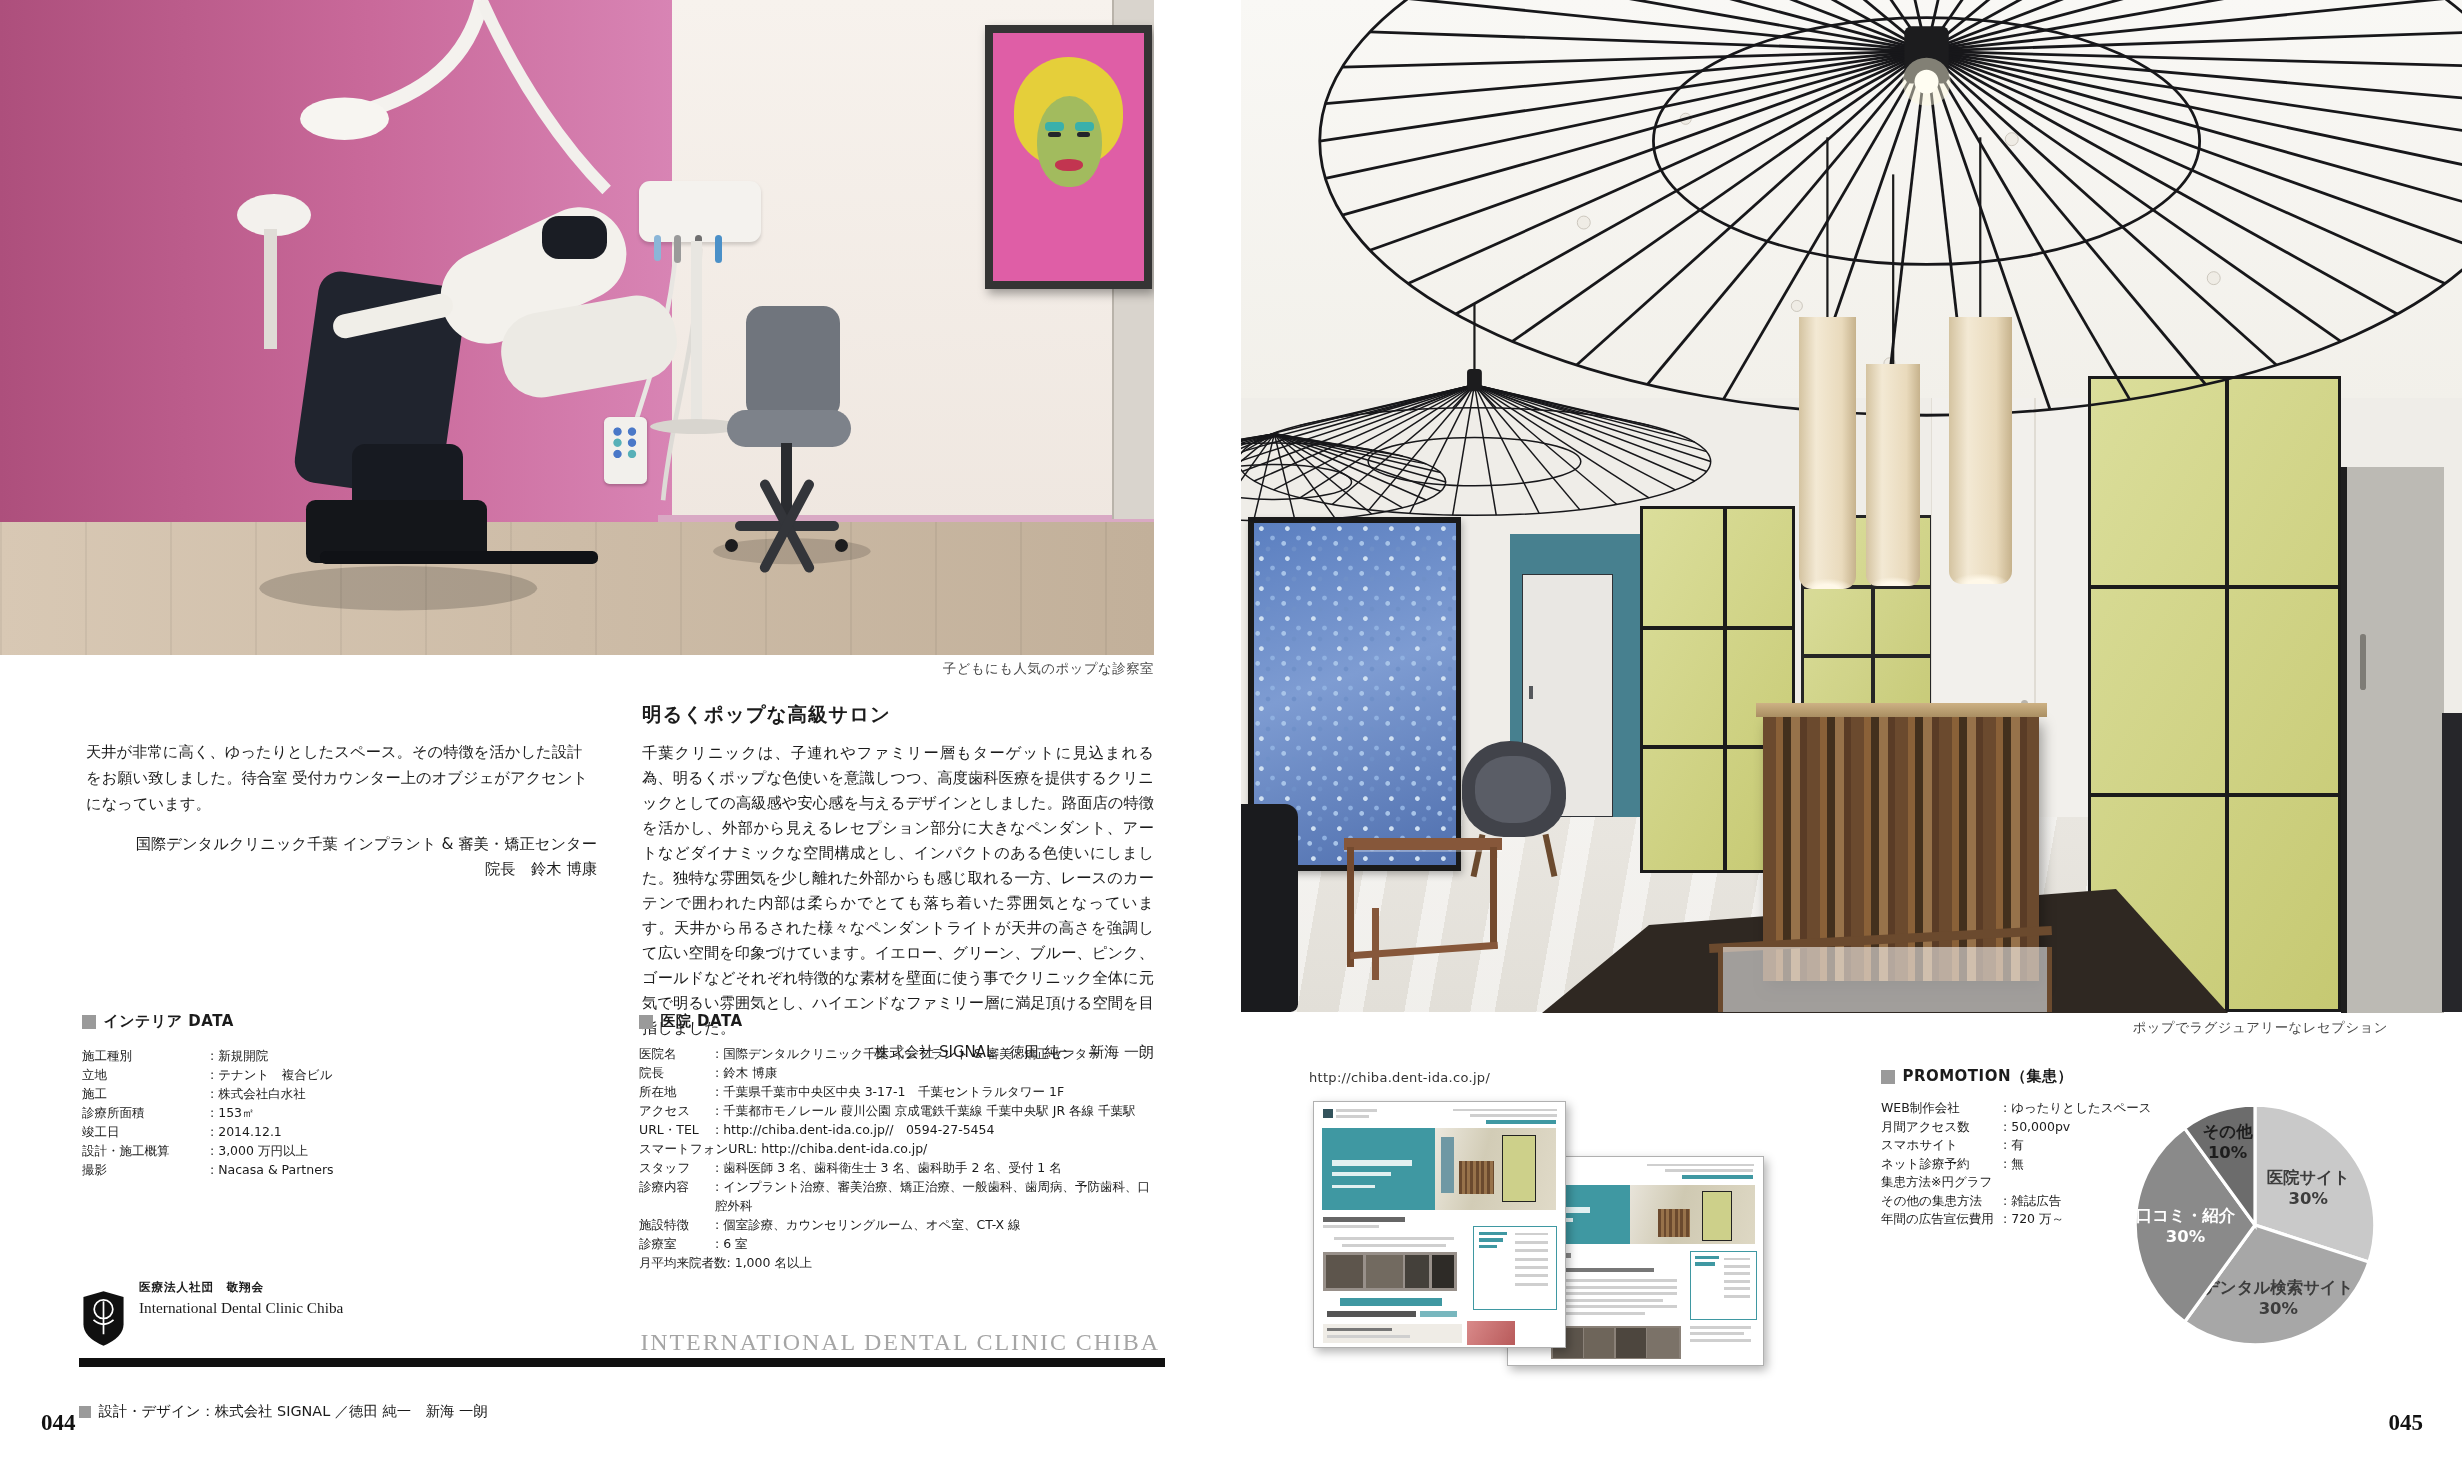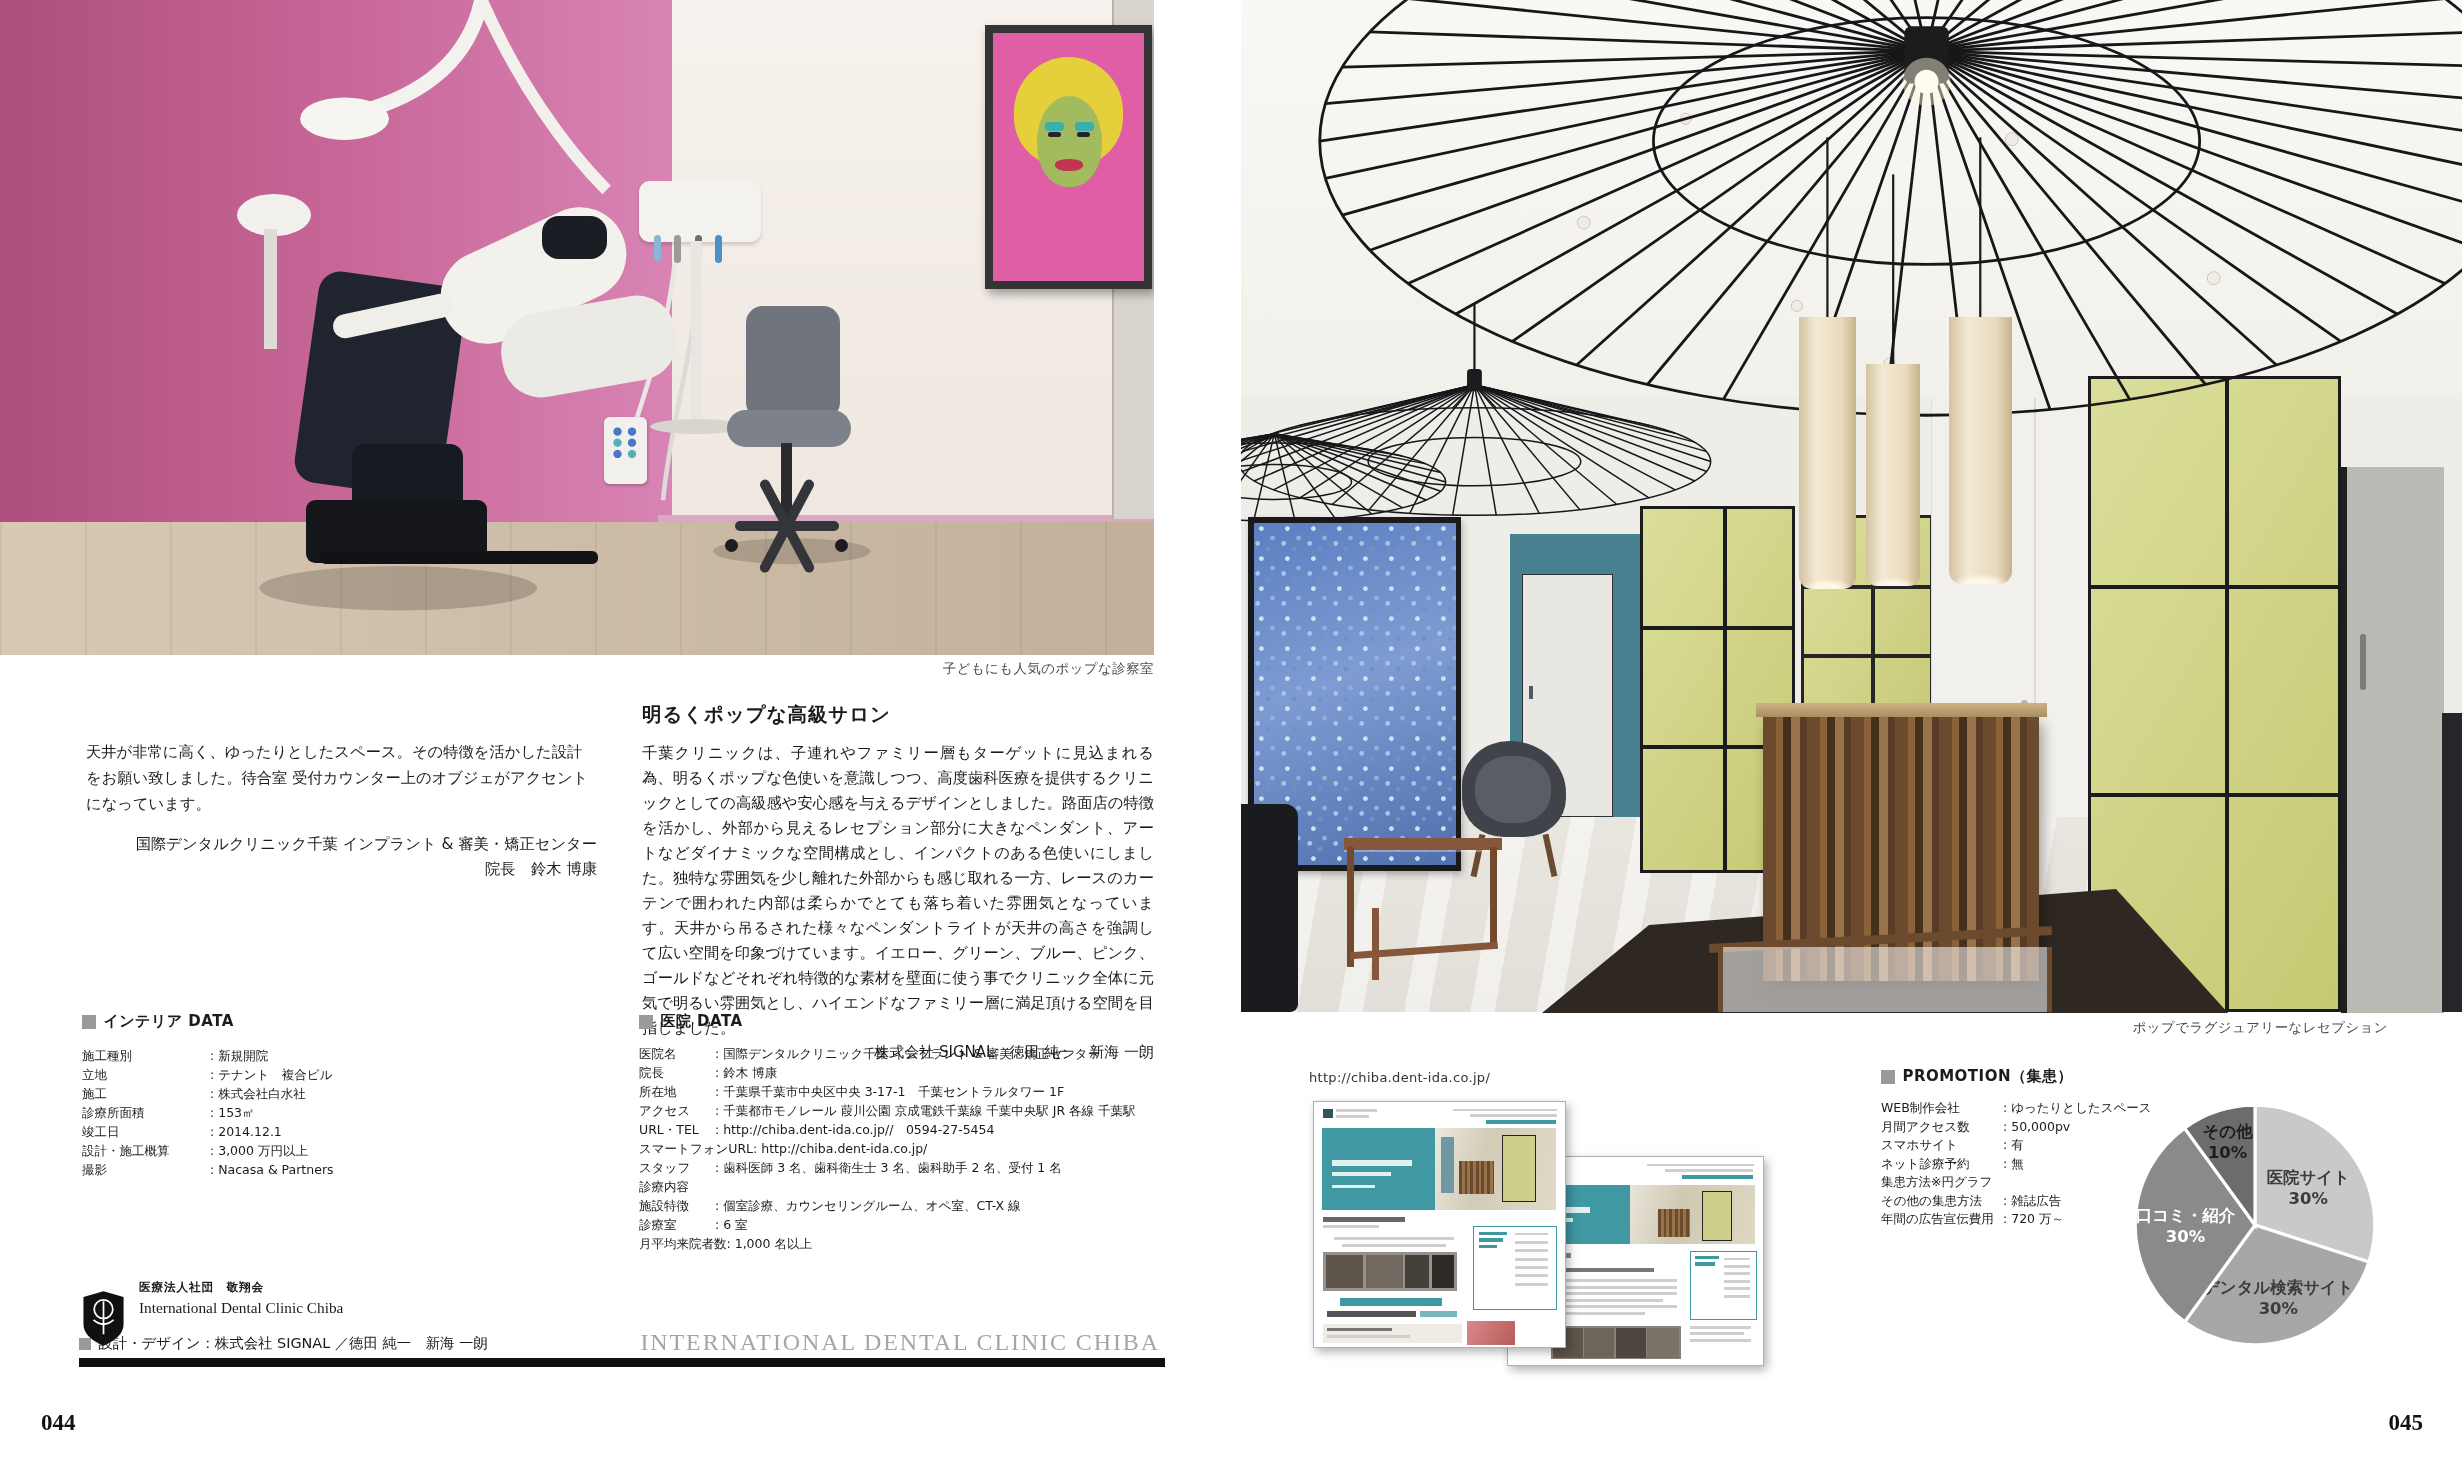--- a/index.html
+++ b/index.html
@@ -210,20 +210,21 @@
       <div class="drow">
       <span class="lbl">スマートフォンURL</span>
       <span class="val">http://chiba.dent-ida.co.jp/</span>
     </div>
       <div class="drow">
       <span class="lbl">スタッフ</span>
       <span class="val">歯科医師 3 名、歯科衛生士 3 名、歯科助手 2 名、受付 1 名</span>
     </div>
       <div class="drow">
       <span class="lbl">診療内容</span>
+      <span class="val">インプラント治療、審美治療、矯正治療、一般歯科、歯周病、予防歯科、口腔外科</span>
     </div>
       <div class="drow">
       <span class="lbl">施設特徴</span>
       <span class="val">個室診療、カウンセリングルーム、オペ室、CT-X 線</span>
     </div>
       <div class="drow">
       <span class="lbl">診療室</span>
       <span class="val">6 室</span>
     </div>
       <div class="drow">
@@ -240,21 +241,21 @@
     <path d="M30 16 V62" stroke="#fff" stroke-width="2.4"></path>
     <path d="M16 42 Q30 54 44 42" stroke="#fff" fill="none" stroke-width="2.4"></path>
   </svg>
   <div class="abs" style="left:57px;top:0">
     <div class="corp">医療法人社団　敬翔会</div>
     <div class="nameen">International Dental Clinic Chiba</div>
   </div>
 </div>
 <div class="abs bigserif" style="left:604px;top:1329px;width:556px">INTERNATIONAL DENTAL CLINIC CHIBA</div>
 <div class="abs blackbar" style="left:79px;top:1358px;width:1086px"></div>
-<div class="abs design-credit" style="left:79px;top:1334px;width:834px">
+<div class="abs design-credit" style="left:79px;top:1402px;width:834px">
   <span class="sq" style="width:12px;height:12px;flex-basis:12px"></span>
   <span>設計・デザイン：株式会社 SIGNAL ／徳田 純一　新海 一朗</span>
 </div>
 <div class="abs pageno" style="left:41px;top:1410px">044</div>
 
 <div class="photo" style="left:1241px;top:0;width:1221px;height:1013px">
   <div class="abs" style="left:0;top:0;width:1221px;height:400px;background:linear-gradient(180deg,#f9f8f5,#f2f0ea)"></div>
   <div class="abs" style="left:0;top:398px;width:1221px;height:419px;background:#efede8"></div>
   <div class="abs" style="left:0;top:815px;width:1221px;height:197px;
        background:repeating-linear-gradient(100deg,rgba(255,255,255,.5) 0 24px,transparent 24px 65px),linear-gradient(180deg,#e9e6e0,#e2dfd8)"></div>

